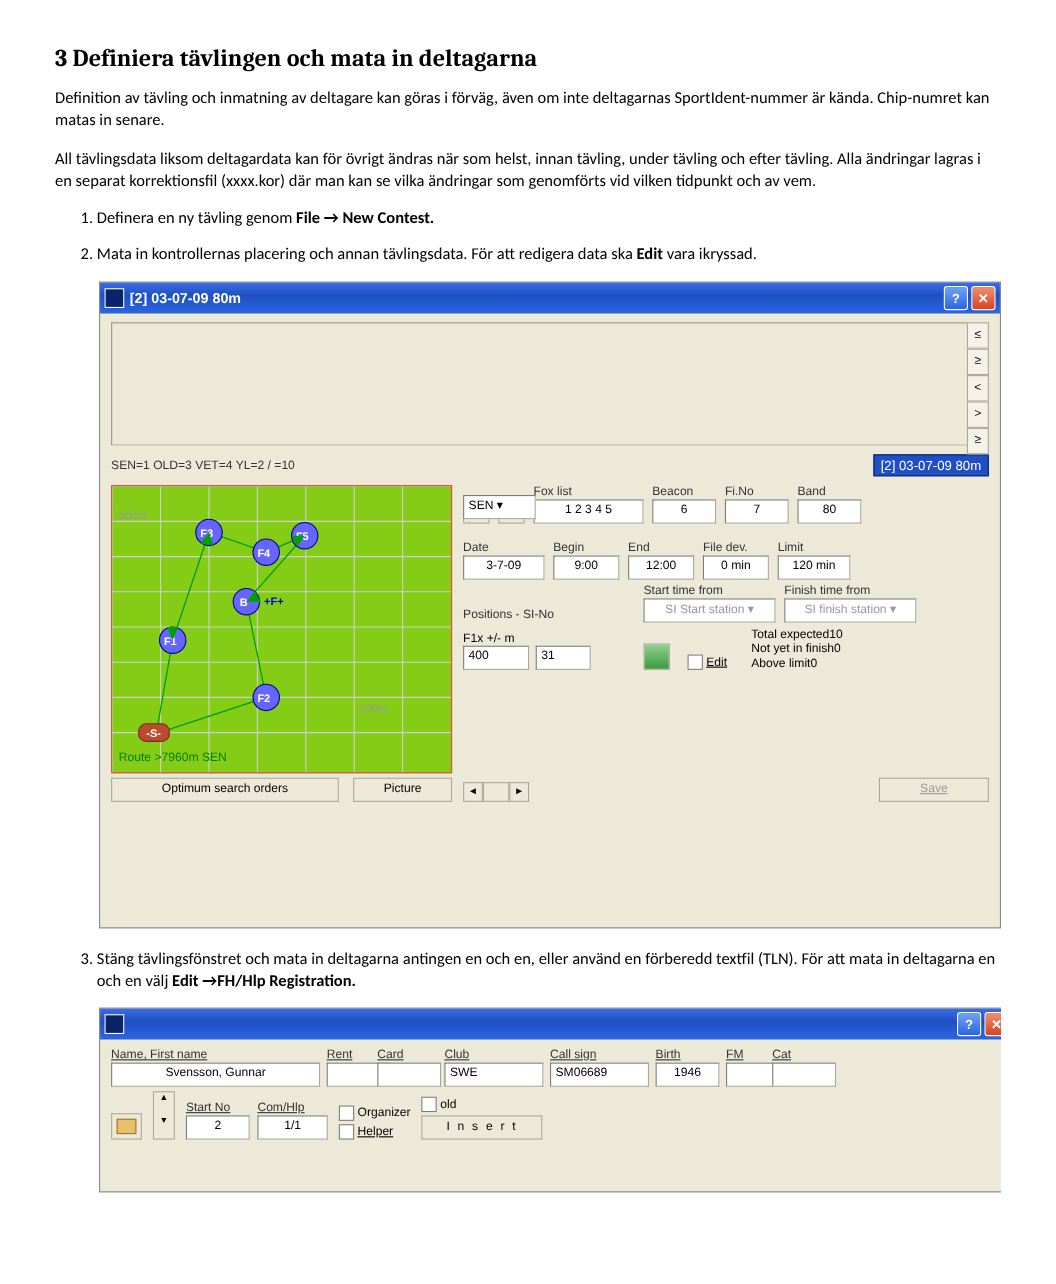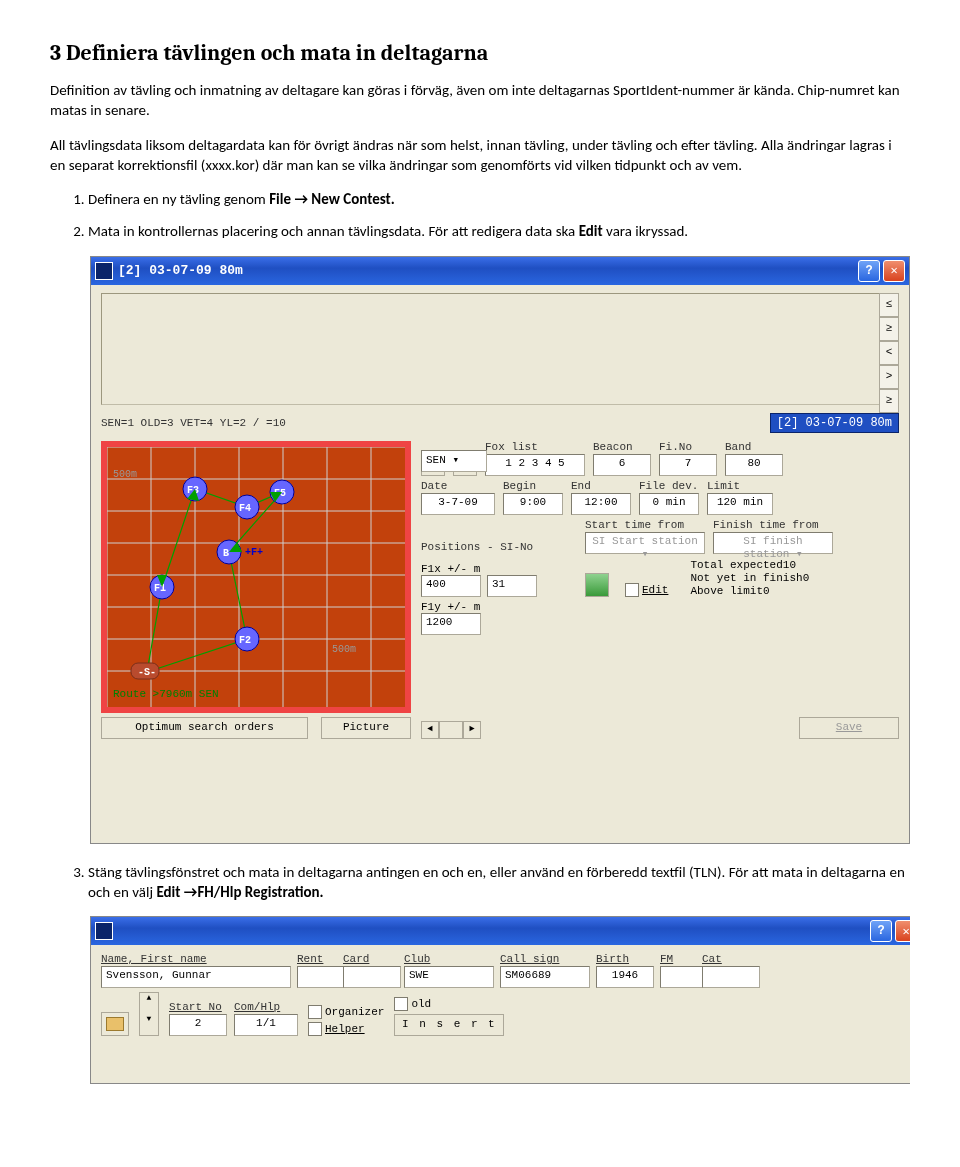--- a/index.html
+++ b/index.html
@@ -1,40 +1,40 @@
 <!DOCTYPE html>
 <html><head>
 <meta charset="utf-8">
 <style>
 body{font-family:Calibri,Arial,sans-serif;font-size:15px;color:#000;margin:40px 50px;background:#fff;max-width:870px}
 h2{font-family:Cambria,Georgia,serif;font-size:22px;font-weight:bold;margin:0 0 14px 0}
 p{margin:0 0 14px 0;line-height:1.35}
 ol{margin:0 0 14px 0;padding-left:38px}
 ol li{margin-bottom:12px;line-height:1.35}
-.winxp{display:block;margin:6px 0 18px 40px;border:1px solid #888;font-family:Liberation Mono, monospace;font-size:11px;color:#000;background:#ece9d8}
+.winxp{display:block;margin:6px 0 18px 40px;border:1px solid #888;font-family:Liberation Sans, sans-serif;font-size:11px;color:#000;background:#ece9d8}
 .titlebar{display:flex;align-items:center;background:linear-gradient(#3a6ee8,#1f4fc2 40%,#2a66e0);color:#fff;font-weight:bold;padding:3px 4px;font-size:13px}
 .titlebar .icon{width:16px;height:16px;background:#0a246a;border:1px solid #fff;margin-right:5px}
 .titlebar .spacer{flex:1}
 .winbtn{width:20px;height:20px;border:1px solid #fff;border-radius:3px;margin-left:3px;display:flex;align-items:center;justify-content:center;font-weight:bold;font-size:12px}
 .winbtn.help{background:linear-gradient(#6fa3f7,#2a66e0);color:#fff}
 .winbtn.close{background:linear-gradient(#f08f6e,#d9431f);color:#fff}
 .dlgbody{padding:8px 10px 10px 10px;position:relative}
 .contest .dlgbody{height:540px}
 .toparea{height:110px;border:1px solid #c0bca8;border-top-color:#9c977e;border-left-color:#9c977e;background:#ece9d8;margin-bottom:8px}
 .sidebtns{position:absolute;right:10px;top:8px;display:flex;flex-direction:column;gap:0}
 .tinybtn{width:18px;height:22px;border:1px solid #aca899;background:#f4f2e9;text-align:center;line-height:20px;font-size:11px}
 .formrow{display:flex;align-items:center;margin-top:4px}
 .label{color:#333}
 .tbox{border:1px solid #aca899;border-top-color:#7f7c6f;border-left-color:#7f7c6f;background:#fff;padding:2px 4px;height:16px;font-size:11px}
 .btnflat{border:1px solid #aca899;background:#ece9d8;height:20px;padding:0 4px;text-align:center;line-height:18px}
 .underline{text-decoration:underline}
 .bluebox{background:#1f4fc2;color:#fff;border:1px solid #0a246a;padding:2px 6px;font-size:12px}
 .lower{display:flex;gap:10px;margin-top:8px}
 .mapcol{width:310px}
-.mapbox{height:260px;border:6px solid #ef4444;background:#c2410c;position:relative;overflow:hidden}
+.mapbox{height:260px;border:1px solid #ef4444;background:#84cc16;position:relative;overflow:hidden}
 .grid line{stroke:#cfcfcf;stroke-width:1}
 .foxcircle{fill:#6666ff;stroke:#000099}
 .foxtext{fill:#fff;font-size:10px;font-weight:bold}
 .route{stroke:#00a000;stroke-width:1.2;fill:none}
 .arrow{fill:#00a000}
 .routetxt{fill:#008000;font-size:11px}
 .startbox{fill:#b94b2e;stroke:#7a2f1b}
 .maplabel{fill:#999;font-size:10px}
 .mapbtns{display:flex;margin-top:4px;gap:13px}
 .mapbtns .btnflat{flex:1}
@@ -158,21 +158,21 @@
             </div>
         <div class="fld">
               <span class="lbl">Fi.No</span>
               <div class="tbox" style="width:34px">7</div>
             </div>
         <div class="fld">
               <span class="lbl">Band</span>
               <div class="tbox" style="width:34px">80</div>
             </div>
       </div>
-      <div class="tbox" style="width:56px;height:16px;margin-top:-30px;margin-bottom:4px"><span>SEN</span> ▾</div>
+      <div class="tbox" style="width:56px;height:16px;margin-top:-30px;margin-bottom:16px"><span>SEN</span> ▾</div>
 
       <div class="fieldrow">
         <div class="fld">
               <span class="lbl">Date</span>
               <div class="tbox" style="width:64px">3-7-09</div>
             </div>
         <div class="fld">
               <span class="lbl">Begin</span>
               <div class="tbox" style="width:50px">9:00</div>
             </div>
@@ -226,26 +226,20 @@
                 <span>Not yet in finish</span>
                 <span>0</span>
               </div>
           <div class="statrow">
                 <span>Above limit</span>
                 <span>0</span>
               </div>
         </div>
       </div>
 
-      <div class="fieldrow">
-        <div style="width:156px">
-          <div style="font-size:11px">F1y  +/- m</div>
-          <div class="tbox" style="width:50px">1200</div>
-        </div>
-      </div>
 
       <div class="fieldrow" style="margin-top:auto">
         <div class="scrollflat">
               <div>◄</div>
               <div style="flex:1"></div>
               <div>►</div>
             </div>
         <div style="flex:1"></div>
         <div class="btnflat disabled" style="width:90px"><span class="underline">Save</span></div>
       </div>
@@ -262,21 +256,21 @@
 <div class="titlebar">
   <div class="icon"></div>
   <div class="spacer"></div>
   <div class="winbtn help">?</div>
   <div class="winbtn close">✕</div>
 </div>
 <div class="dlgbody">
   <div class="fieldgrid">
     <div class="fld" style="width:190px">
           <span class="lbl underline">Name, First name</span>
-          <div class="tbox" style="text-align:left">Svensson, Gunnar</div>
+          <div class="tbox" style="text-align:center">Svensson, Gunnar</div>
         </div>
     <div class="fld" style="width:40px">
           <span class="lbl underline">Rent</span>
           <div class="tbox"></div>
         </div>
     <div class="fld" style="width:55px">
           <span class="lbl underline">Card</span>
           <div class="tbox"></div>
         </div>
     <div class="fld" style="width:90px">

